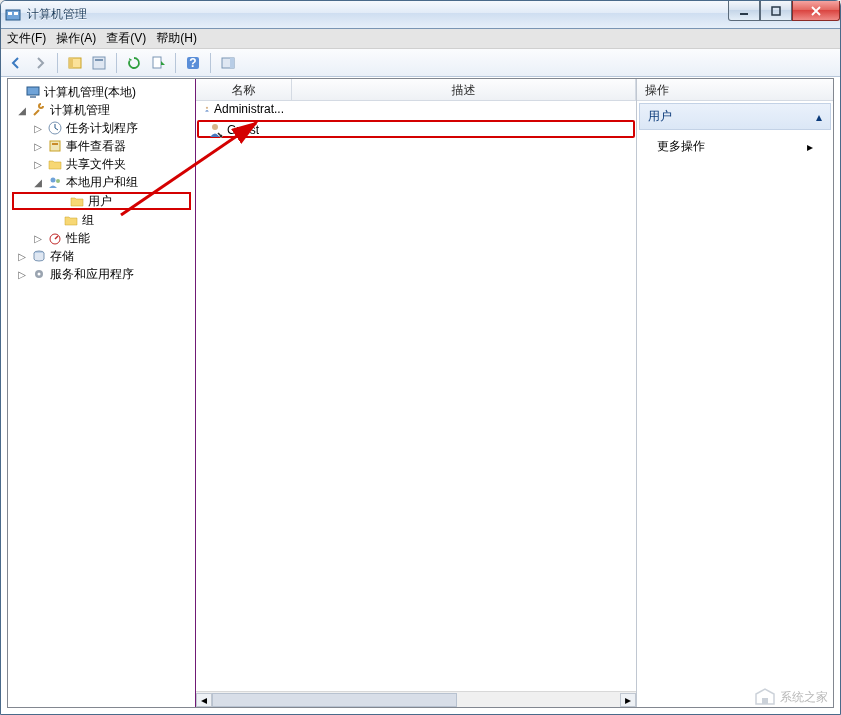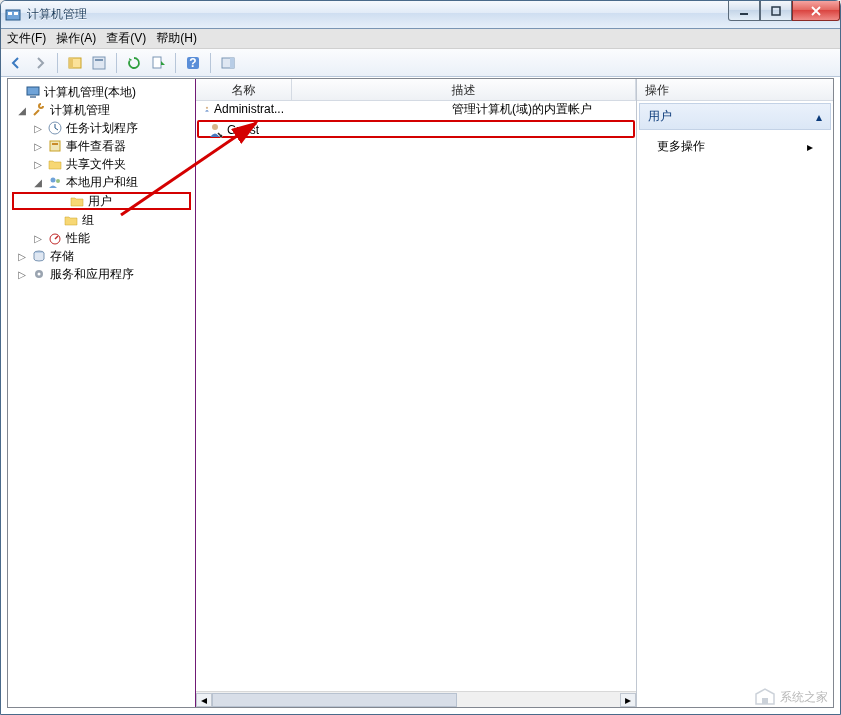--- a/index.html
+++ b/index.html
@@ -283,23 +283,20 @@
         <div class="row">
           <div class="cell" style="width:96px">
             <span class="uicon"><svg viewBox="0 0 16 16">
                   <circle cx="8" cy="5" r="3" fill="#d8b48a"></circle>
                   <path d="M3 15 q5 -7 10 0" fill="#4a7ac0"></path>
                 </svg></span>
             <span>Administrat...</span>
           </div>
           <div class="cell" style="width:152px">
               <span></span>
-            </div>
-          <div class="cell" style="flex:1">
-              <span>管理计算机(域)的内置帐户</span>
             </div>
         </div>
         <div class="row hl" style="margin:1px">
           <div class="cell" style="width:94px">
             <span class="uicon"><svg viewBox="0 0 16 16">
                   <circle cx="8" cy="5" r="3" fill="#d8b48a"></circle>
                   <path d="M3 15 q5 -7 10 0" fill="#4a7ac0"></path>
                   <path d="M11 11 L15 15" stroke="#fff" stroke-width="3"></path>
                   <path d="M11 11 L15 15" stroke="#2a2a2a" stroke-width="1.6"></path>
                   <path d="M15 13 L13 15" stroke="#2a2a2a" stroke-width="1.2"></path>

